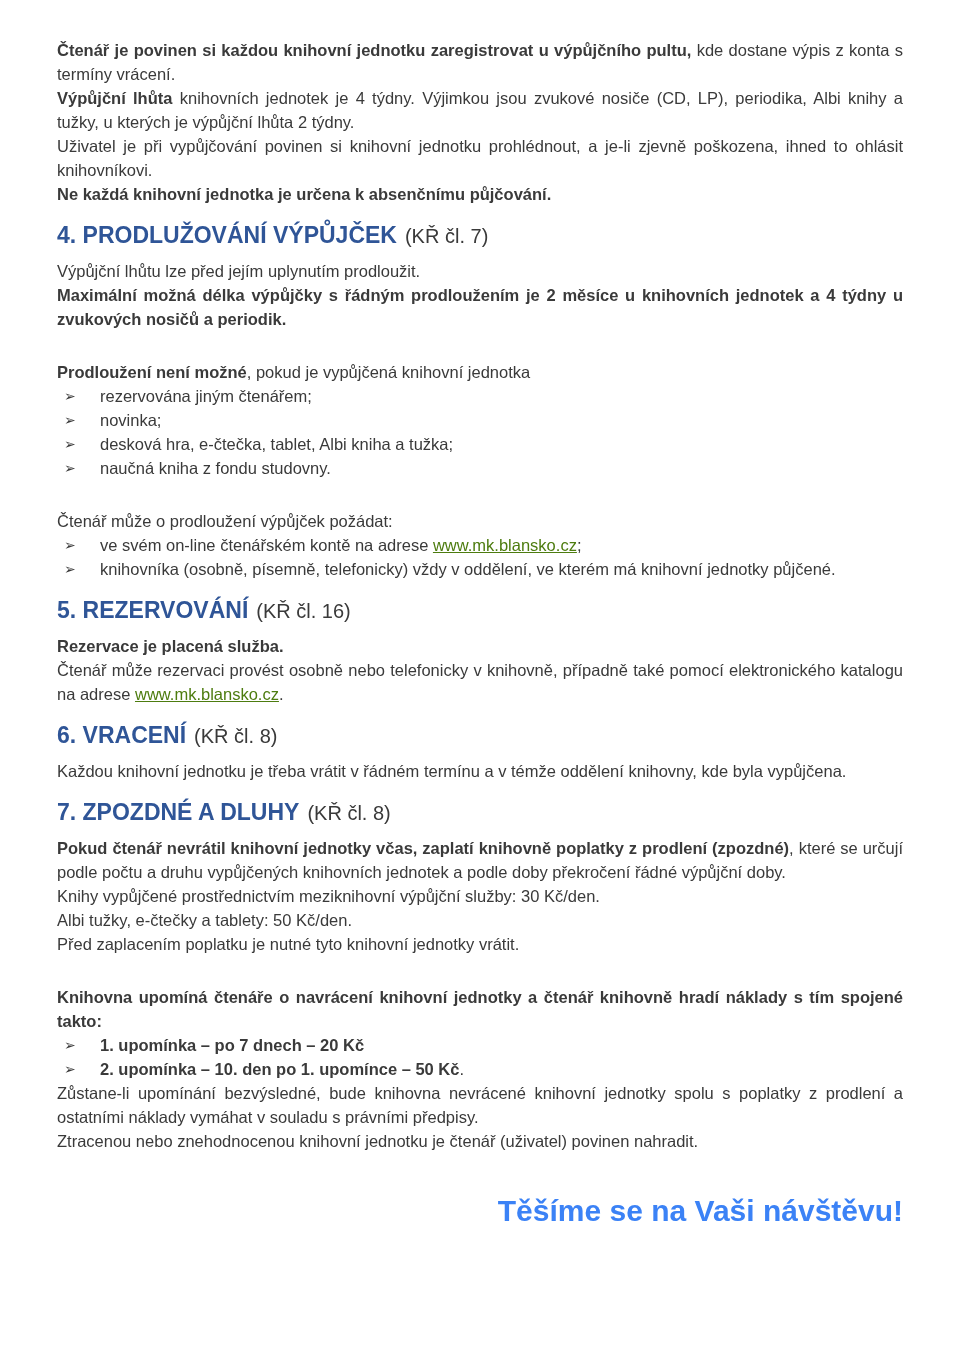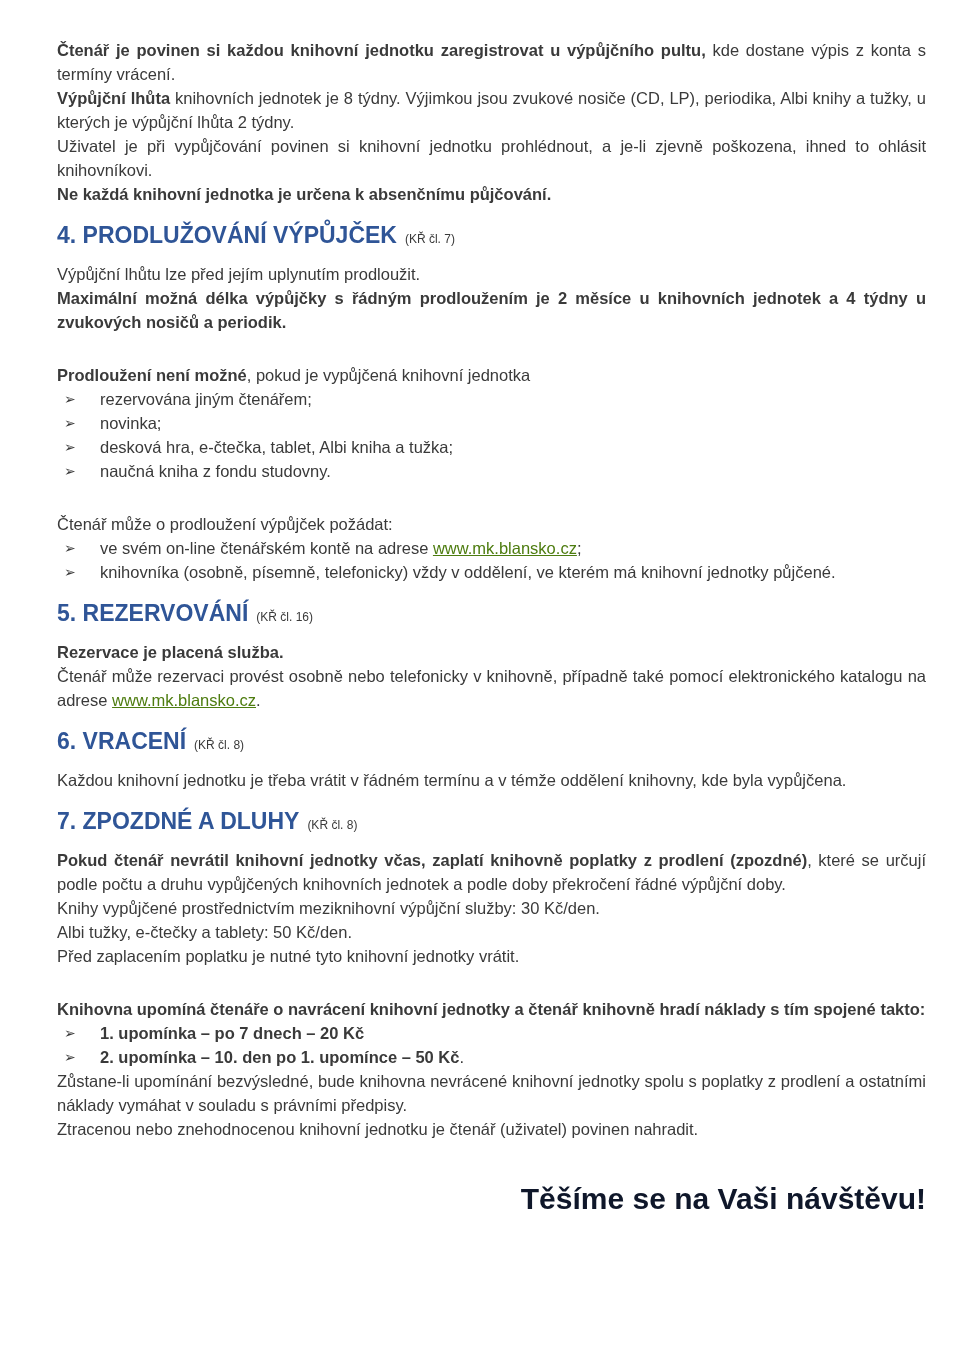--- a/index.html
+++ b/index.html
@@ -1,38 +1,38 @@
 <!DOCTYPE html>
 <html lang="cs"><head>
 <meta charset="utf-8">
 <style>
   html, body { margin: 0; padding: 0; background: #ffffff; }
   .page {
     width: 960px;
     height: 1358px;
     box-sizing: border-box;
-    padding: 38px 34px 0 57px;
+    padding: 38px 57px 0 57px;
     font-family: "Liberation Sans", "DejaVu Sans", sans-serif;
     font-size: 16.5px;
     line-height: 24px;
     color: #3a3a3a;
     overflow: hidden;
   }
   p { margin: 0; text-align: justify; }
   strong, .bold { font-weight: 700; }
   h2 {
     margin: 14px 0 8px 0;
     font-size: 23px;
     line-height: 30px;
     font-weight: 700;
     color: #2f5597;
     text-align: left;
   }
   .h-ref {
-    font-size: 12px;
+    font-size: 20px;
     font-weight: 400;
     color: #3a3a3a;
     margin-left: 8px;
   }
   .gap { margin-top: 29px; }
   ul.arrow-list { list-style: none; margin: 0; padding: 0; }
   ul.arrow-list li { display: flex; text-align: justify; }
   .marker {
     flex: none;
     width: 36px;
@@ -41,30 +41,30 @@
     color: #3a3a3a;
   }
   .li-text { flex: 1; }
   a.link { color: #4d7c0f; text-decoration: underline; cursor: pointer; }
   .closing {
     margin-top: 40px;
     text-align: right;
     font-size: 30px;
     line-height: 36px;
     font-weight: 700;
-    color: #0f172a;
+    color: #3b82f6;
   }
 </style>
 </head>
 <body>
 
 <div class="page">
 
   <p><strong>Čtenář je povinen si každou knihovní jednotku zaregistrovat u výpůjčního pultu,</strong><span> kde dostane výpis z konta s termíny vrácení.</span></p>
-  <p><strong>Výpůjční lhůta</strong><span> knihovních jednotek je 8 týdny. Výjimkou jsou zvukové nosiče (CD, LP), periodika, Albi knihy a tužky, u kterých je výpůjční lhůta 2 týdny.</span></p>
+  <p><strong>Výpůjční lhůta</strong><span> knihovních jednotek je 4 týdny. Výjimkou jsou zvukové nosiče (CD, LP), periodika, Albi knihy a tužky, u kterých je výpůjční lhůta 2 týdny.</span></p>
   <p>Uživatel je při vypůjčování povinen si knihovní jednotku prohlédnout, a je-li zjevně poškozena, ihned to ohlásit knihovníkovi.</p>
   <p><strong>Ne každá knihovní jednotka je určena k absenčnímu půjčování.</strong></p>
 
   <section>
     <h2><span class="h-title">4. PRODLUŽOVÁNÍ VÝPŮJČEK</span><span class="h-ref">(KŘ čl. 7)</span></h2>
     <p>Výpůjční lhůtu lze před jejím uplynutím prodloužit.</p>
     <p><strong>Maximální možná délka výpůjčky s řádným prodloužením je 2 měsíce u knihovních jednotek a 4 týdny u zvukových nosičů a periodik.</strong></p>
     <p class="gap"><strong>Prodloužení není možné</strong><span>, pokud je vypůjčená knihovní jednotka</span></p>
     <ul class="arrow-list">
       <li>

